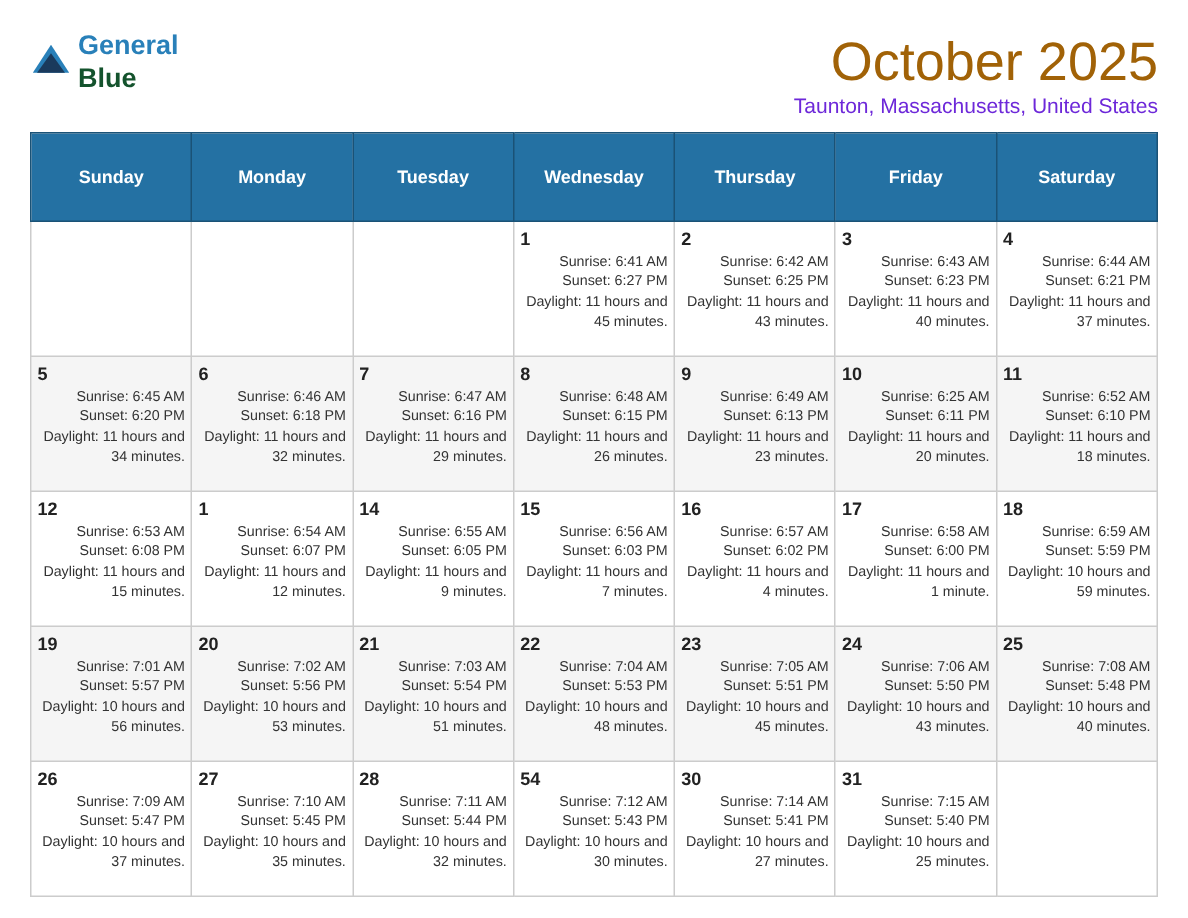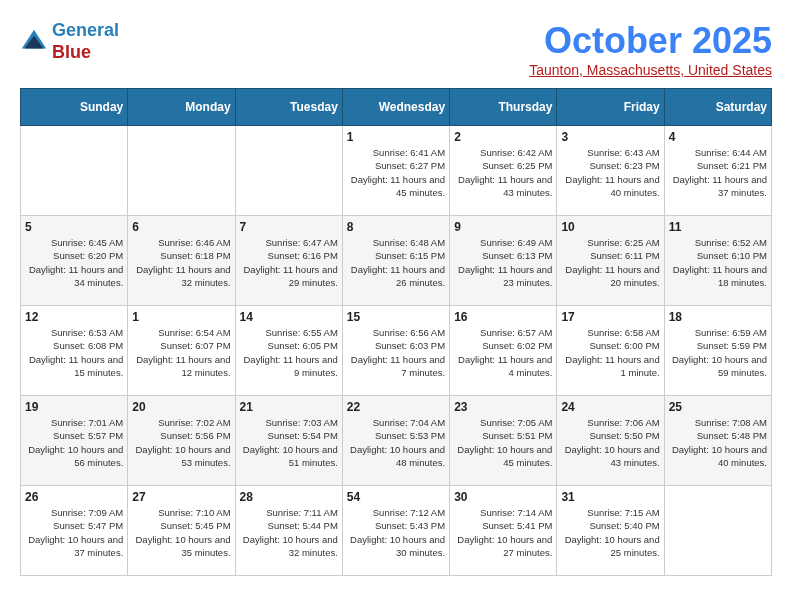--- a/index.html
+++ b/index.html
@@ -33,40 +33,39 @@
     }
     .logo-icon {
       width: 28px;
       height: 28px;
     }
     .title-area {
       text-align: right;
     }
     .month-title {
       font-size: 36px;
-      font-weight: bold;
-      color: #3b82f6;
+      font-weight: normal;
+      color: #a16207;
     }
     .location {
       font-size: 14px;
-      color: #b91c1c;
-      text-decoration: underline;
+      color: #6d28d9;
     }
     table {
       width: 100%;
       border-collapse: collapse;
       table-layout: fixed;
     }
     thead th {
       background-color: #2471a3;
       color: #fff;
       font-size: 12px;
       font-weight: bold;
-      padding: 11px 4px;
-      text-align: right;
+      padding: 22px 4px;
+      text-align: center;
       border: 1px solid #1a5276;
     }
     tbody td {
       border: 1px solid #ccc;
       vertical-align: top;
       padding: 4px;
       font-size: 10px;
       color: #222;
       height: 90px;
       background: #fff;
@@ -91,21 +90,21 @@
 <body>
 
 <div class="header">
   <div class="logo">
     <svg class="logo-icon" viewBox="0 0 30 30">
       <polygon points="15,2 28,22 2,22" fill="#2980b9"></polygon>
       <polygon points="15,8 25,22 5,22" fill="#1a3a5c"></polygon>
     </svg>
     <div class="logo-text">
       <div><span>General</span></div>
-      <div><span style="color:#b91c1c;">Blue</span></div>
+      <div><span style="color:#14532d;">Blue</span></div>
     </div>
   </div>
   <div class="title-area">
     <div class="month-title">October 2025</div>
     <div class="location">Taunton, Massachusetts, United States</div>
   </div>
 </div>
 
 <table>
   <thead>

